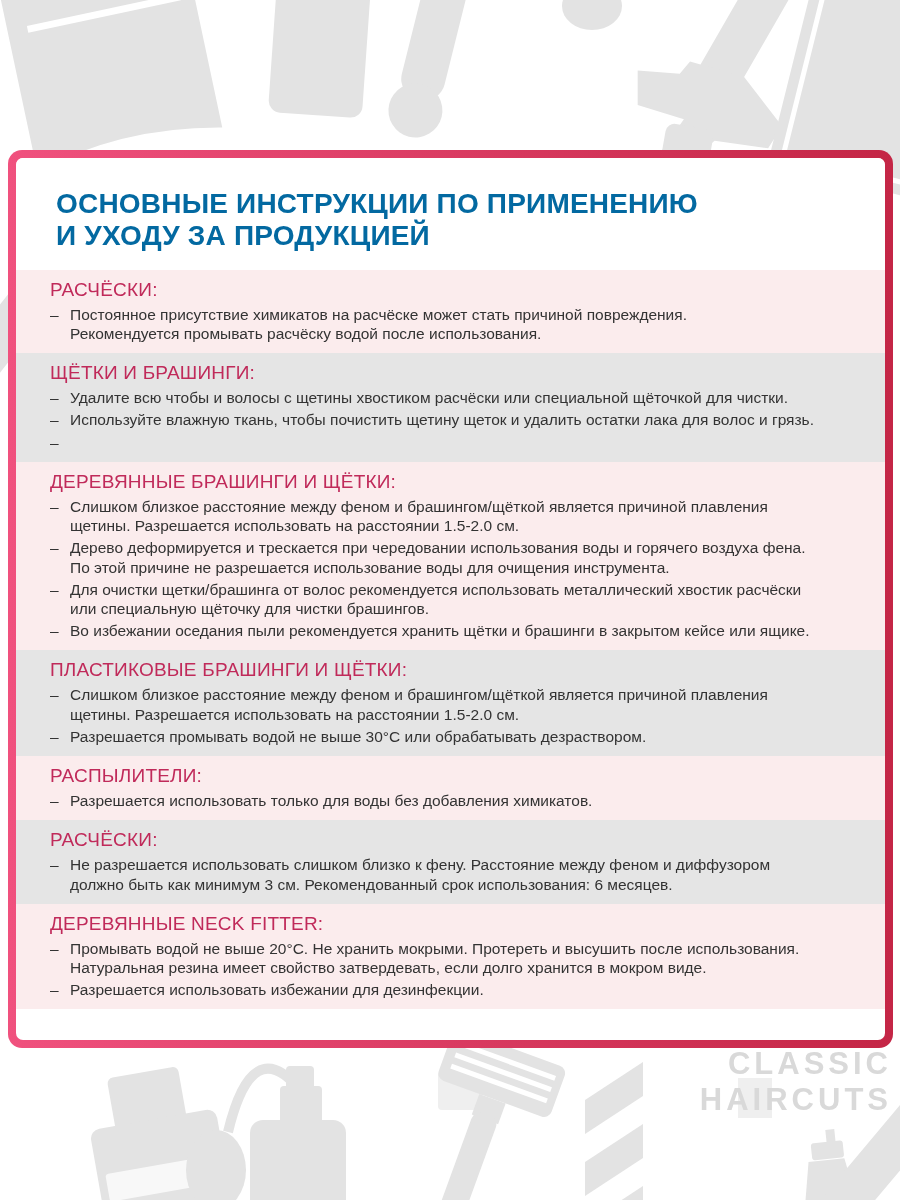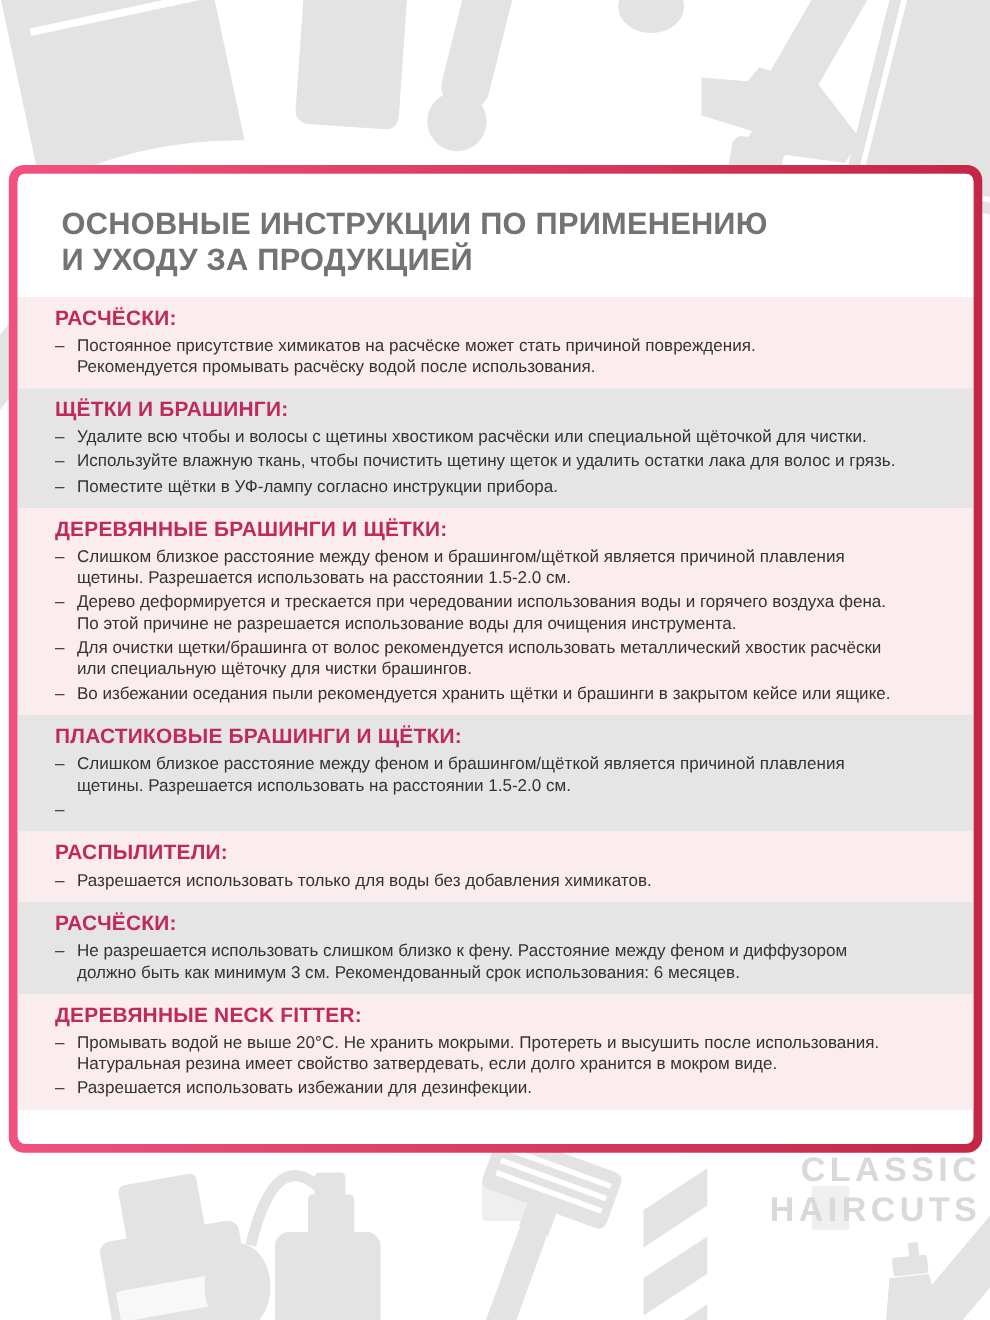--- a/index.html
+++ b/index.html
@@ -22,39 +22,39 @@
   }
   .card-inner{
     background:#ffffff;border-radius:7px;height:100%;box-sizing:border-box;
     overflow:hidden;display:flex;flex-direction:column;
   }
   .card-header{
     display:flex;justify-content:space-between;align-items:flex-start;
     padding:30px 38px 18px 40px;background:#fff;
   }
   .title{
-    font-size:28px;font-weight:700;color:#737373;line-height:1.14;letter-spacing:.2px;
+    font-size:28px;font-weight:700;color:#0369a1;line-height:1.14;letter-spacing:.2px;
   }
   
   .logo{position:relative;width:188px;height:94px;flex:none;margin-top:4px;
         font-family:"Liberation Serif",serif;color:#1a1a1a;}
   .logo-ys{position:absolute;left:4px;top:22px;font-size:27px;font-weight:700;letter-spacing:3px;}
   .logo-park{position:absolute;right:-8px;top:22px;font-size:27px;font-weight:700;letter-spacing:12px;}
   .logo-slash{position:absolute;left:0;top:0;overflow:visible;}
   .logo-prof{position:absolute;right:2px;top:60px;
     font-family:"Liberation Sans",sans-serif;font-style:italic;font-weight:700;
     font-size:14px;letter-spacing:.4px;}
   .logo-reg{position:absolute;left:22px;bottom:-2px;font-size:13px;color:#555;
     font-family:"Liberation Sans",sans-serif;}
   
   .sections{flex:1;}
   .section{padding:8px 34px 10px 34px;background:#e5e5e5;}
   .section.pink{background:var(--band,#fbeced);}
   .sec-heading{
-    margin:0 0 4px 0;font-size:19px;line-height:23px;font-weight:700;
+    margin:0 0 4px 0;font-size:19px;line-height:23px;font-weight:400;
     color:var(--heading,#c02a5a);letter-spacing:.2px;
   }
   .bullets{list-style:none;margin:0;padding:0;}
   .bullets li{display:flex;gap:9px;font-size:15.5px;line-height:1.24;color:#333;}
   .bullets li + li{margin-top:3px;}
   .dash{flex:none;width:11px;color:#333;}
   .btext{white-space:pre-line;}
 </style>
 </head>
 <body>
@@ -162,21 +162,20 @@
               <li>
                 <span class="dash">–</span>
                 <span class="btext">Удалите всю чтобы и волосы с щетины хвостиком расчёски или специальной щёточкой для чистки.</span>
               </li>
               <li>
                 <span class="dash">–</span>
                 <span class="btext">Используйте влажную ткань, чтобы почистить щетину щеток и удалить остатки лака для волос и грязь.</span>
               </li>
               <li>
                 <span class="dash">–</span>
-                <span class="btext">Поместите щётки в УФ-лампу согласно инструкции прибора.</span>
               </li>
             </ul>
           </section>
           <section class="section pink">
             <h2 class="sec-heading">ДЕРЕВЯННЫЕ БРАШИНГИ И ЩЁТКИ:</h2>
             <ul class="bullets">
               <li>
                 <span class="dash">–</span>
                 <span class="btext">Слишком близкое расстояние между феном и брашингом/щёткой является причиной плавления
 щетины. Разрешается использовать на расстоянии 1.5-2.0 см.</span>
@@ -200,20 +199,21 @@
           <section class="section">
             <h2 class="sec-heading">ПЛАСТИКОВЫЕ БРАШИНГИ И ЩЁТКИ:</h2>
             <ul class="bullets">
               <li>
                 <span class="dash">–</span>
                 <span class="btext">Слишком близкое расстояние между феном и брашингом/щёткой является причиной плавления
 щетины. Разрешается использовать на расстоянии 1.5-2.0 см.</span>
               </li>
               <li>
                 <span class="dash">–</span>
+                <span class="btext">Разрешается промывать водой не выше 30°C или обрабатывать дезраствором.</span>
               </li>
             </ul>
           </section>
           <section class="section pink">
             <h2 class="sec-heading">РАСПЫЛИТЕЛИ:</h2>
             <ul class="bullets">
               <li>
                 <span class="dash">–</span>
                 <span class="btext">Разрешается использовать только для воды без добавления химикатов.</span>
               </li>

